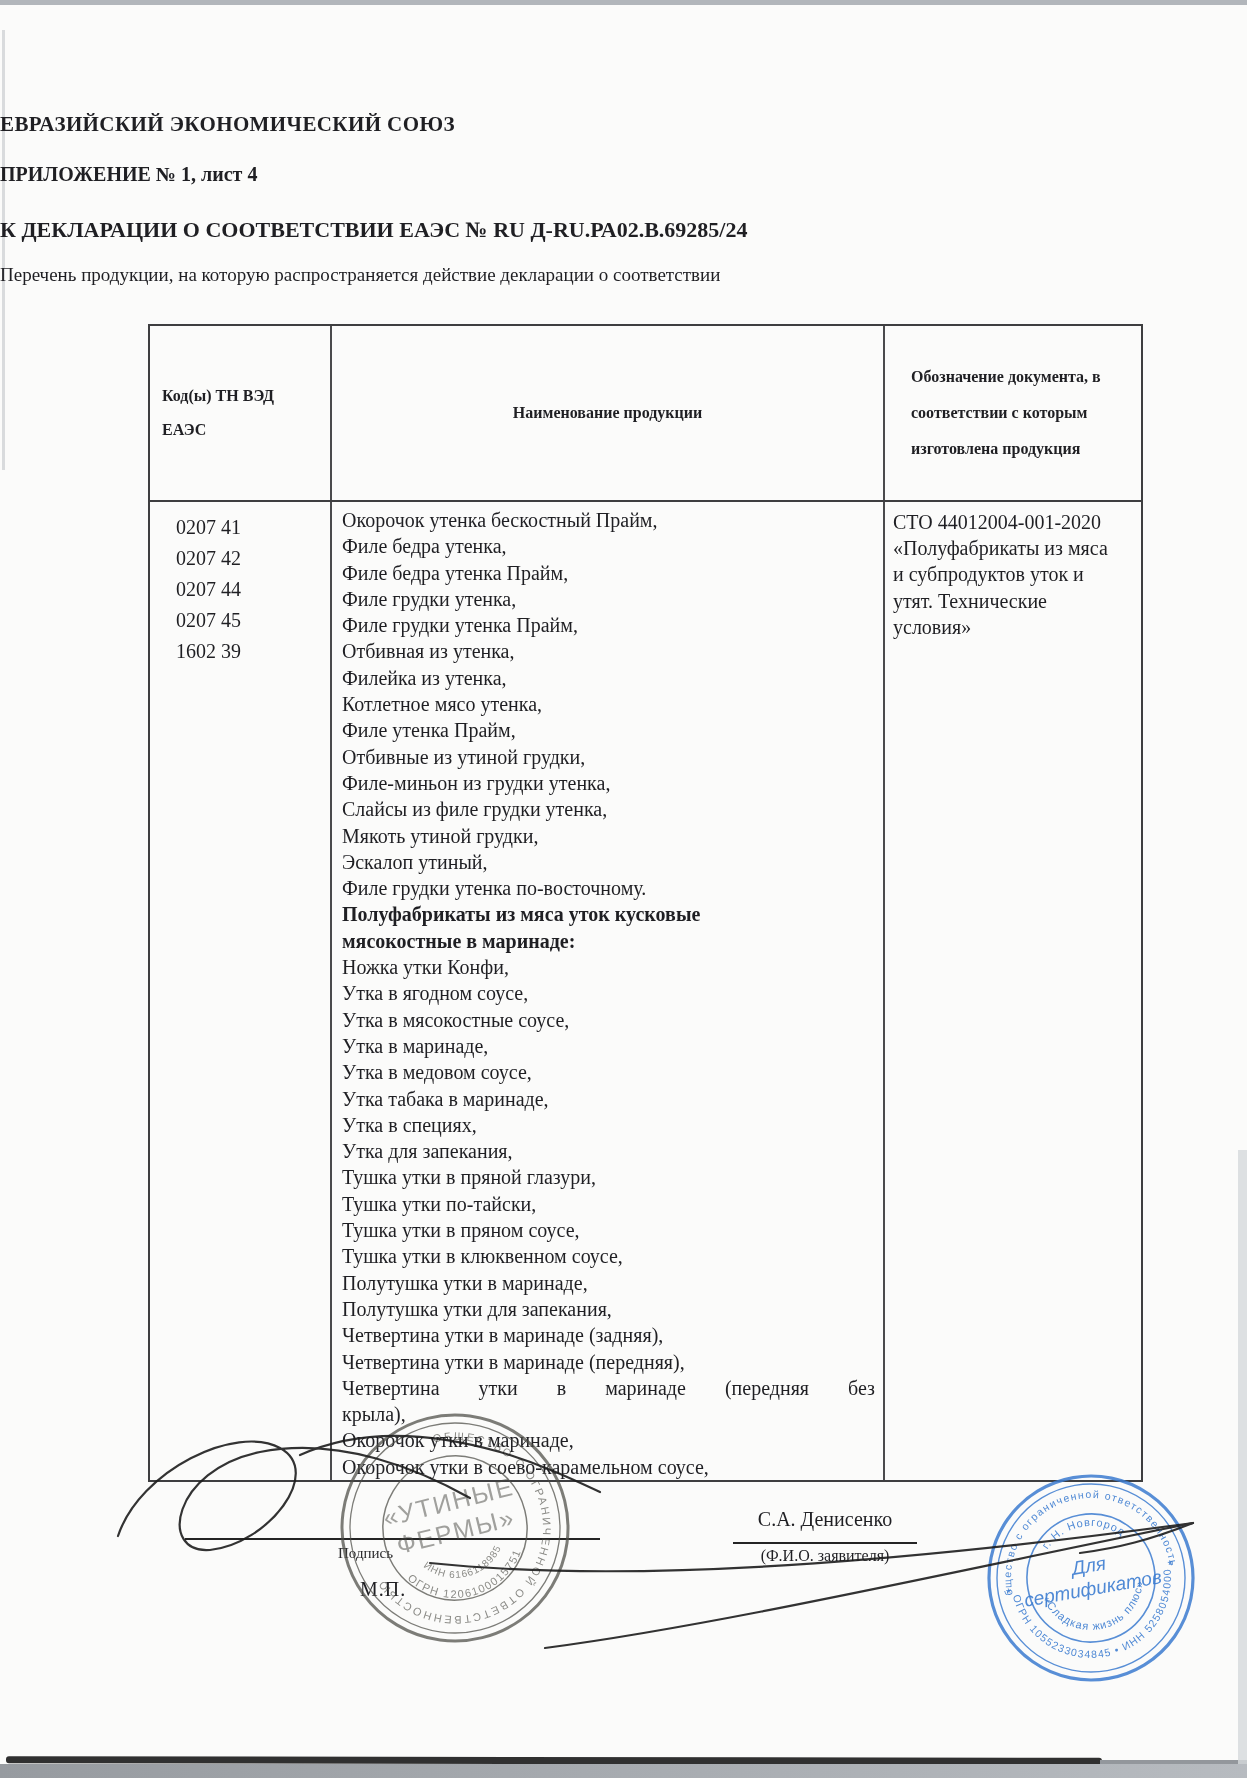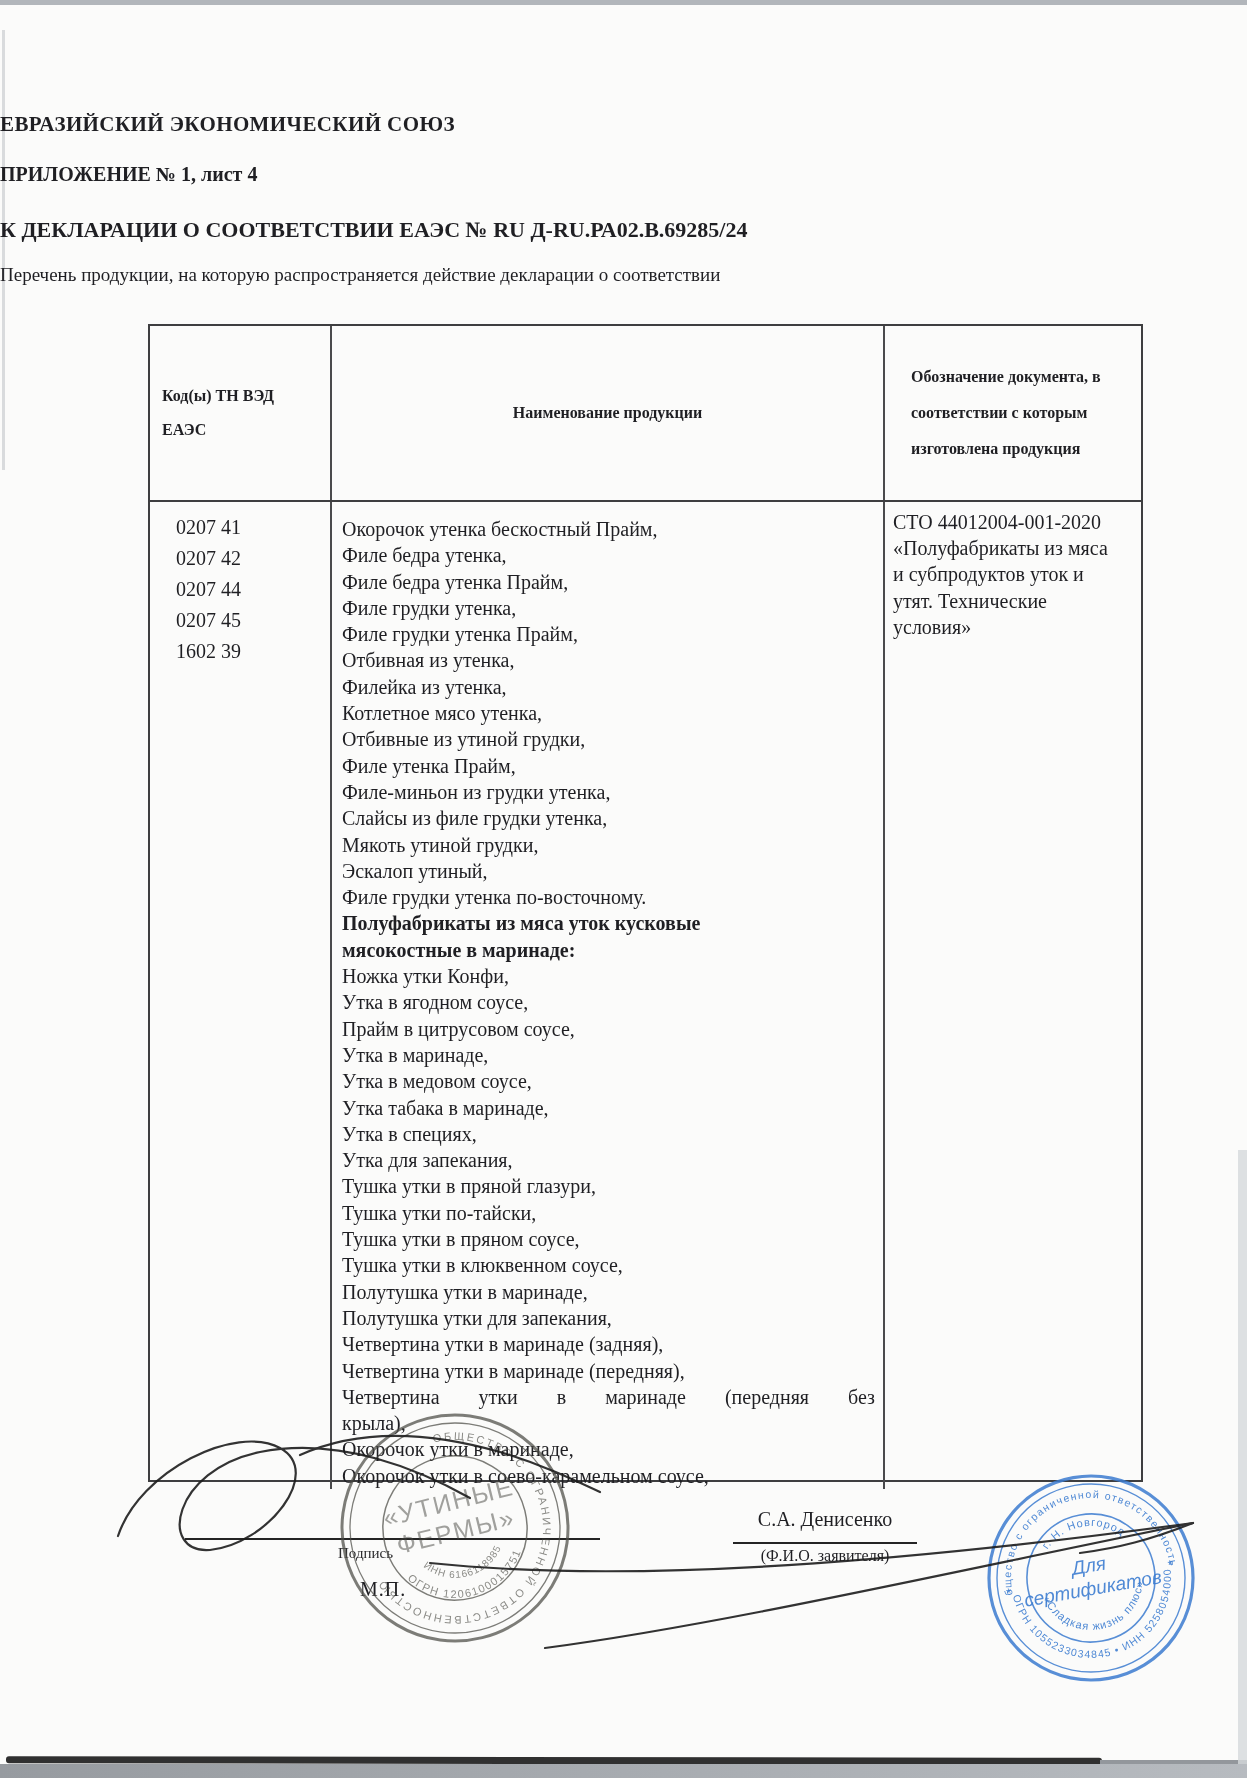--- a/index.html
+++ b/index.html
@@ -28,21 +28,21 @@
   .doc-table{position:absolute;left:148px;top:324px;width:995px;height:1158px;border:2px solid #3e3e40;box-sizing:border-box;}
   .trow{display:grid;grid-template-columns:182px 553px 1fr;box-sizing:border-box;}
   .trow.head{height:176px;border-bottom:2px solid #3e3e40;}
   .trow.body{height:869px;align-items:start;}
   .tcell{border-right:2px solid #4a4a4c;box-sizing:border-box;height:100%;}
   .tcell:last-child{border-right:none;}
   .hcell{display:flex;align-items:center;justify-content:center;
          font-weight:bold;font-size:16px;line-height:34px;padding:0 12px;}
   .hcell.doc{line-height:36px;padding:0 26px;}
   .codes-cell{padding:10px 0 0 26px;font-size:20px;line-height:31px;}
-  .products-cell{padding:14px 8px 0 10px;font-size:20px;line-height:26.3px;}
+  .products-cell{padding:5px 8px 0 10px;font-size:20px;line-height:26.3px;}
   .products-cell .b{font-weight:bold;}
   .products-cell .j{text-align:justify;text-align-last:justify;}
   .doc-cell{padding:7px 4px 0 8px;font-size:20px;line-height:26.2px;}
 
   
   .sig-line{position:absolute;left:185px;top:1538px;width:415px;border-top:2px solid #242424;}
   .sig-caption{position:absolute;left:338px;top:1545px;font-size:15px;color:#2c2c2e;text-align:center;}
   .name-wrap{position:absolute;left:733px;top:1508px;width:184px;text-align:center;}
   .name{font-size:20px;padding-bottom:11px;border-bottom:2px solid #242424;}
   .name-caption{font-size:16px;padding-top:3px;}
@@ -84,32 +84,32 @@
       </div>
     <div class="tcell products-cell">
         <div>Окорочок утенка бескостный Прайм,</div>
         <div>Филе бедра утенка,</div>
         <div>Филе бедра утенка Прайм,</div>
         <div>Филе грудки утенка,</div>
         <div>Филе грудки утенка Прайм,</div>
         <div>Отбивная из утенка,</div>
         <div>Филейка из утенка,</div>
         <div>Котлетное мясо утенка,</div>
+        <div>Филе утенка Прайм,</div>
         <div>Отбивные из утиной грудки,</div>
-        <div>Филе утенка Прайм,</div>
         <div>Филе-миньон из грудки утенка,</div>
         <div>Слайсы из филе грудки утенка,</div>
         <div>Мякоть утиной грудки,</div>
         <div>Эскалоп утиный,</div>
         <div>Филе грудки утенка по-восточному.</div>
         <div class="b">Полуфабрикаты из мяса уток кусковые</div>
         <div class="b">мясокостные в маринаде:</div>
         <div>Ножка утки Конфи,</div>
         <div>Утка в ягодном соусе,</div>
-        <div>Прайм в цитрусовом соусе,</div>
+        <div>Утка в мясокостные соусе,</div>
         <div>Утка в маринаде,</div>
         <div>Утка в медовом соусе,</div>
         <div>Утка табака в маринаде,</div>
         <div>Утка в специях,</div>
         <div>Утка для запекания,</div>
         <div>Тушка утки в пряной глазури,</div>
         <div>Тушка утки по-тайски,</div>
         <div>Тушка утки в пряном соусе,</div>
         <div>Тушка утки в клюквенном соусе,</div>
         <div>Полутушка утки в маринаде,</div>

